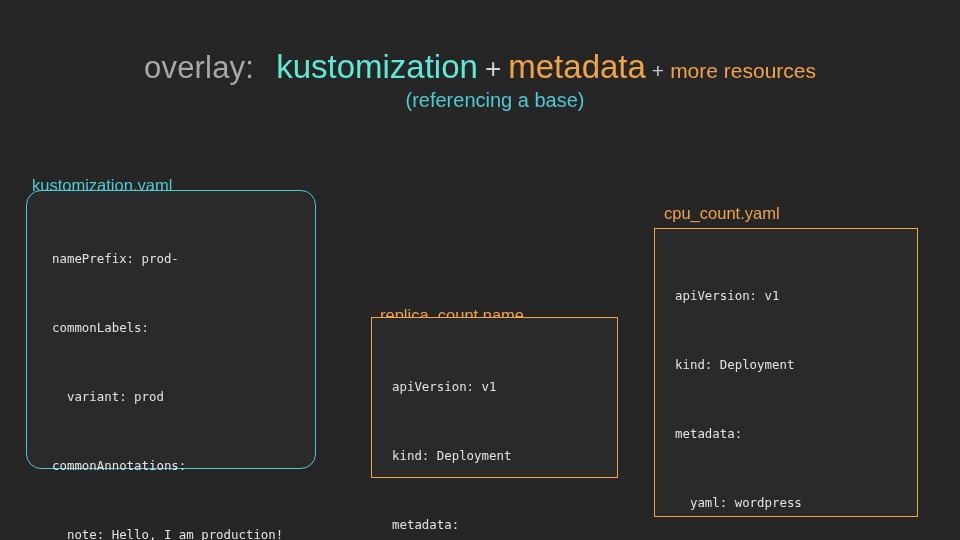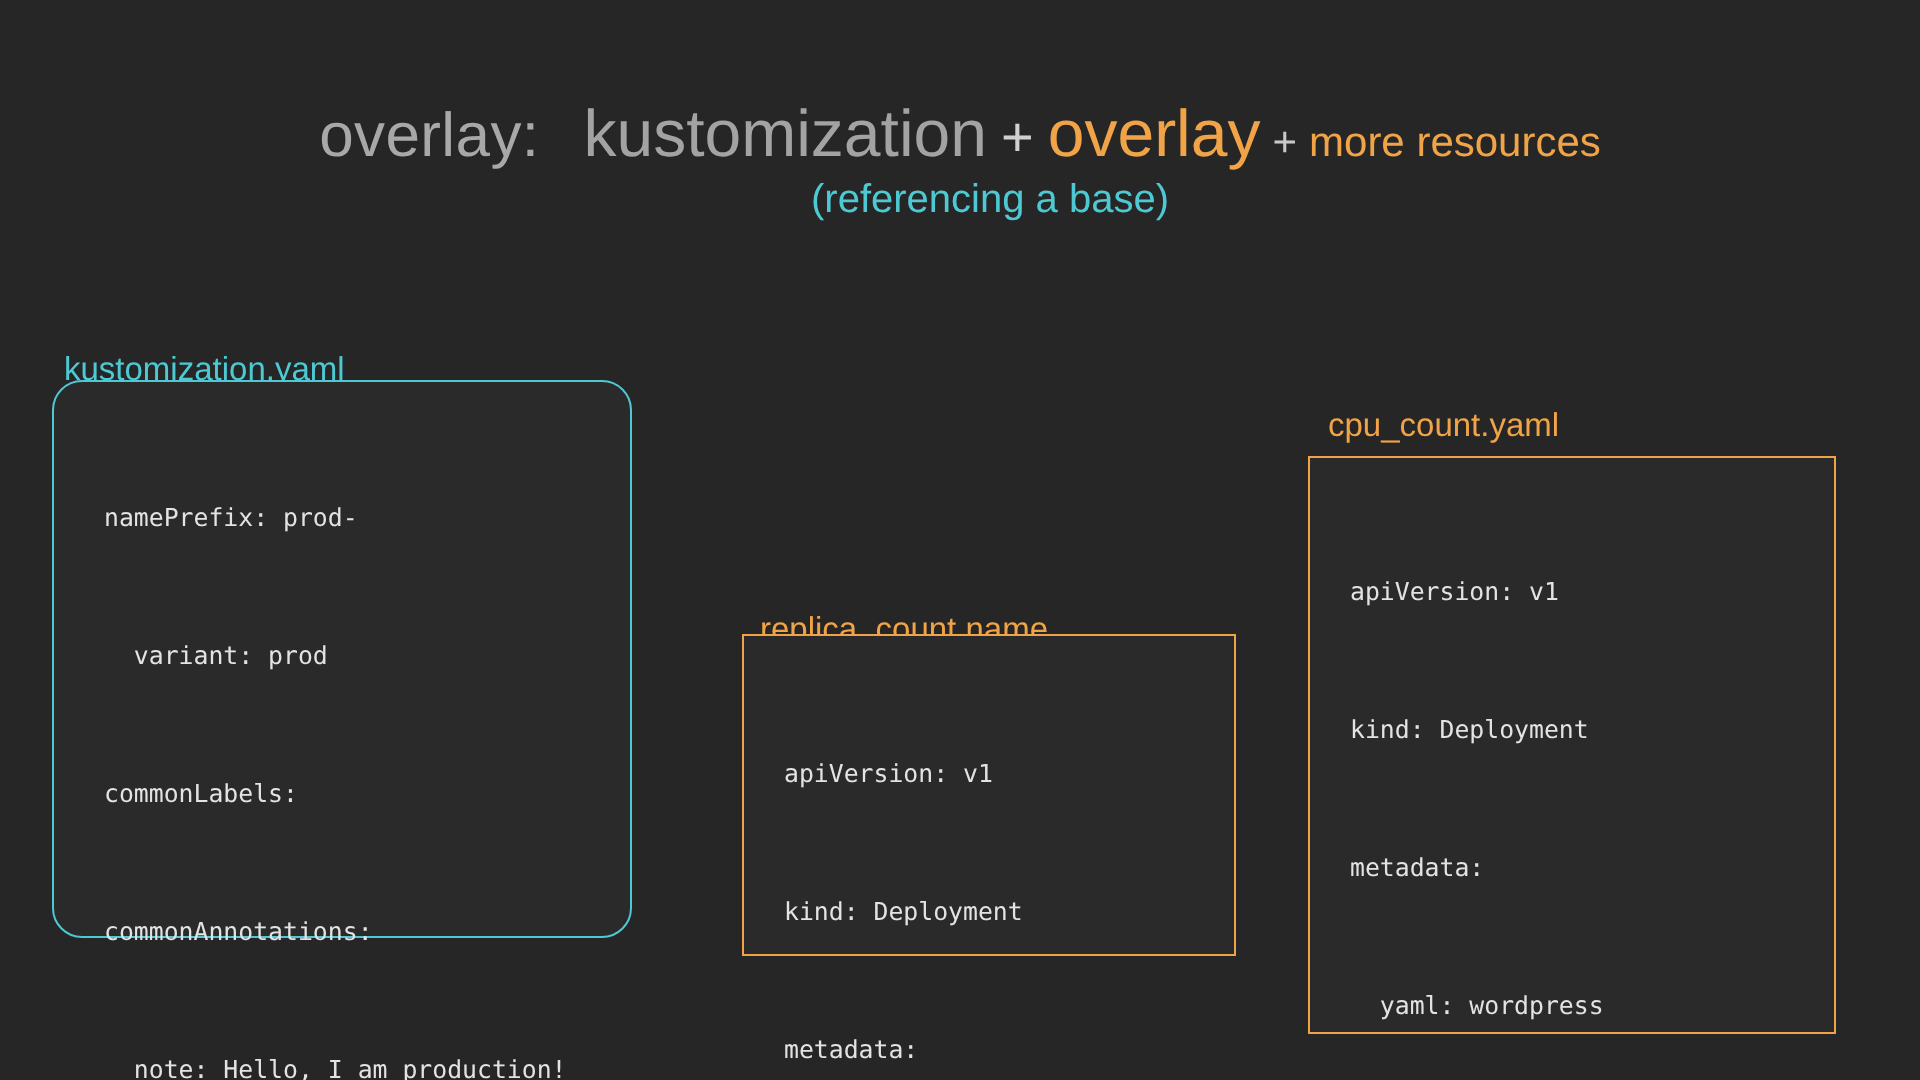--- a/index.html
+++ b/index.html
@@ -26,21 +26,21 @@
     white-space: nowrap;
   }
   #heading .h-overlay {
     font-size: 31px;
     color: #a8a8a8;
     letter-spacing: 0.2px;
   }
   #heading .h-gap { display: inline-block; width: 22px; }
   #heading .h-kustomization {
     font-size: 33px;
-    color: #a3a3a3;
+    color: #5eead4;
   }
   #heading .h-plus1 {
     font-size: 28px;
     color: #d0d0d0;
     padding: 0 7px;
   }
   #heading .h-patches {
     font-size: 33px;
     color: #f0a447;
   }
@@ -113,33 +113,33 @@
   #panel-cpu .panel-box {
     left: 654px; top: 228px; width: 264px; height: 289px;
     border-color: #f0a447;
   }
   #panel-cpu .code { position: absolute; left: 20px; top: 9px; }
 </style>
 </head>
 <body>
 
 <div id="heading">
-  <span class="h-overlay">overlay:</span><span class="h-gap"></span><span class="h-kustomization">kustomization</span><span class="h-plus1">+</span><span class="h-patches">overlay</span><span class="h-plus2">+</span><span class="h-more">more resources</span>
+  <span class="h-overlay">overlay:</span><span class="h-gap"></span><span class="h-kustomization">kustomization</span><span class="h-plus1">+</span><span class="h-patches">metadata</span><span class="h-plus2">+</span><span class="h-more">more resources</span>
 </div>
 <div id="subheading">
   <span class="sub-shift">(referencing a base)</span>
 </div>
 
 <div class="panel" id="panel-kustomization">
   <div class="panel-title">kustomization.yaml</div>
   <div class="panel-box">
     <div class="code">
       <span class="ln">namePrefix: prod-</span>
+      <span class="ln">commonLabels:</span>
       <span class="ln">  variant: prod</span>
-      <span class="ln">commonLabels:</span>
       <span class="ln">commonAnnotations:</span>
       <span class="ln">  note: Hello, I am production!</span>
       
       
       
       
       
     </div>
   </div>
 </div>

